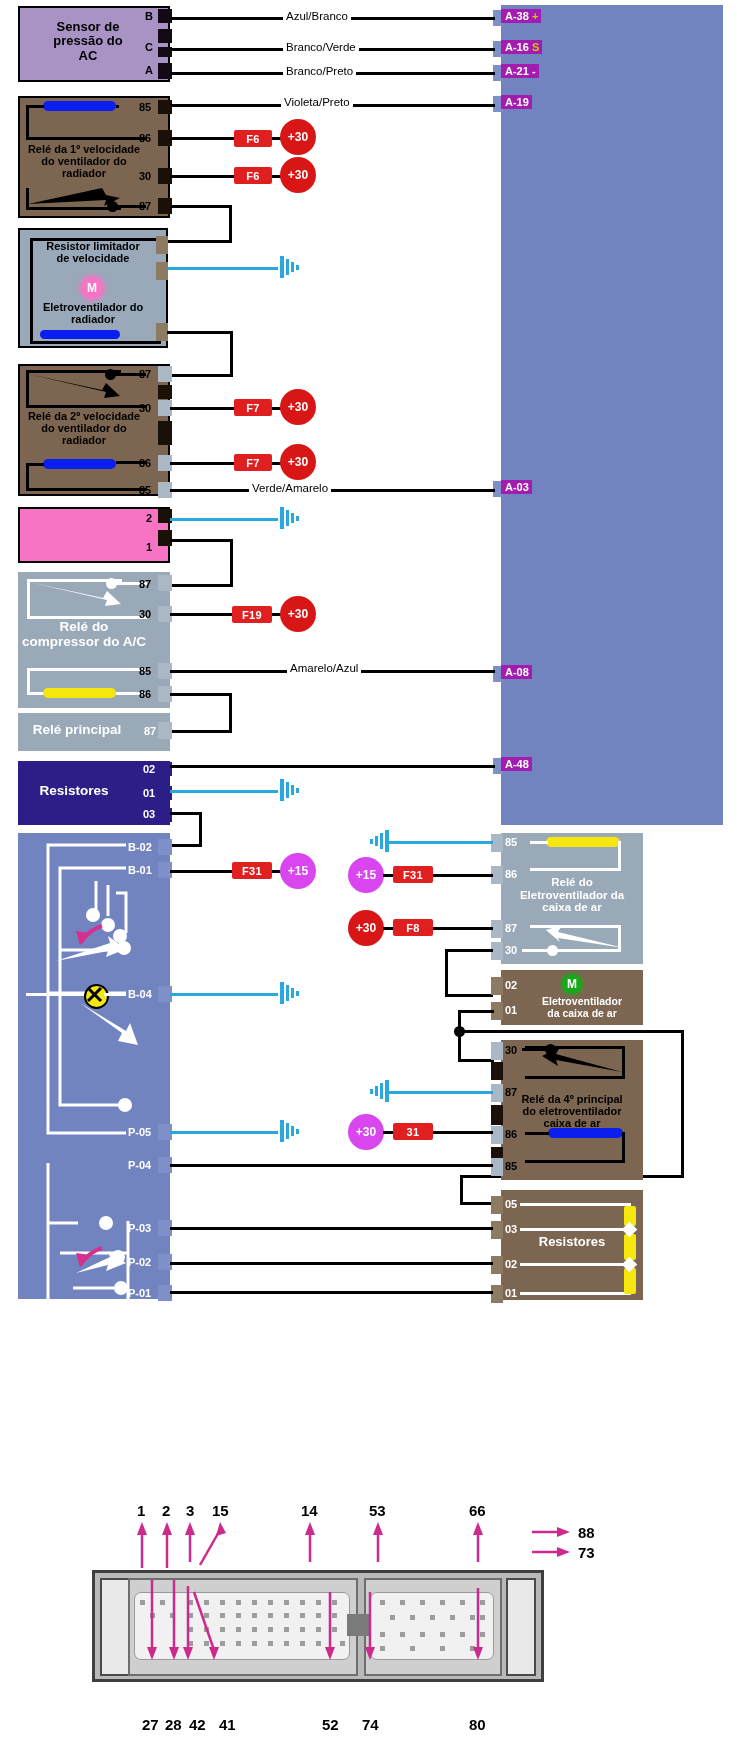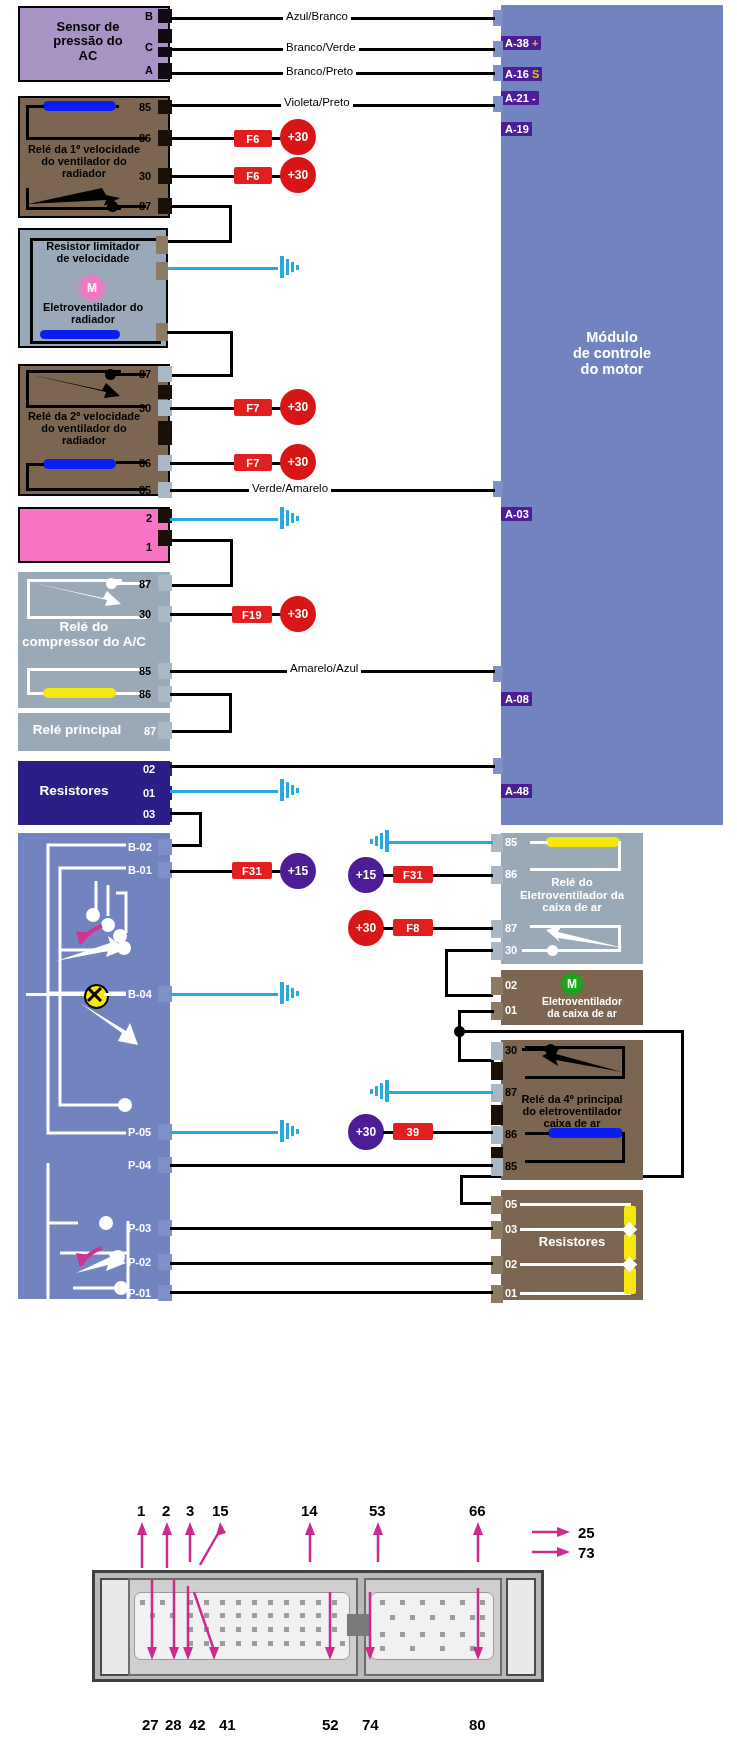--- a/index.html
+++ b/index.html
@@ -42,28 +42,28 @@
   .cap{position:absolute;font-weight:bold;text-align:center;line-height:1.1;white-space:pre-line;}
   .cap-blk{color:#000;}
   .cap-wht{color:#fff;}
 
   
   .fuse{position:absolute;background:#e02020;border-radius:2px;color:#fff;font-weight:bold;
         font-size:11px;display:flex;align-items:center;justify-content:center;letter-spacing:.3px;}
   .node{position:absolute;border-radius:50%;color:#fff;font-weight:bold;font-size:12px;
         display:flex;align-items:center;justify-content:center;}
   .node-red{background:#d81616;}
-  .node-org{background:#4c1d95;}
+  .node-org{background:#d946ef;}
 
   
   .wlabel{position:absolute;background:#fff;font-size:11.5px;color:#000;padding:0 3px;white-space:nowrap;}
 
   
-  .mpin{position:absolute;background:#4c1d95;color:#fff;font-weight:bold;font-size:11px;
-        padding:1px 3px 1px 4px;white-space:nowrap;margin-top:27px;}
+  .mpin{position:absolute;background:#a21caf;color:#fff;font-weight:bold;font-size:11px;
+        padding:1px 3px 1px 4px;white-space:nowrap;}
   .mpin .sym{font-size:11px;}
 
   
   .gnd{position:absolute;}
 
   
   .bar{position:absolute;border-radius:5px;}
   .bar-blue{background:#0a1ef0;}
   .bar-yellow{background:#f5e70d;}
 
@@ -93,23 +93,20 @@
   .conn-face{position:absolute;background:#f1f1f1;border:1px solid #9a9a9a;border-radius:7px;}
   .cnum{position:absolute;font-weight:bold;font-size:15px;color:#000;}
   .bracketL,.bracketR{position:absolute;background:#e9e9e9;border:2px solid #4a4a4a;}
 </style>
 </head>
 <body>
 
 <div id="page">
 
   <div class="box c-module" style="left:501px;top:5px;width:222px;height:820px;"></div>
-  <div class="cap cap-wht" style="left:501px;top:330px;width:222px;font-size:14.5px;">Módulo
-de controle
-do motor</div>
 
   <div class="tab tab-blue" style="left:493px;top:10px;width:10px;height:16px;"></div>
   <div class="mpin" style="left:501px;top:9px;">
     <span>A-38</span>
     <span class="sym" style="color:#d4c40a;">+</span>
   </div>
   <div class="tab tab-blue" style="left:493px;top:41px;width:10px;height:16px;"></div>
   <div class="mpin" style="left:501px;top:40px;">
     <span>A-16</span>
     <span class="sym" style="color:#d4c40a;">S</span>
@@ -527,21 +524,21 @@
   <div class="wire wire-h cyan" style="left:385px;top:1091px;width:108px;"></div>
   <svg class="gnd" style="left:367px;top:1080px;" width="24" height="24">
     <rect x="18" y="0" width="4" height="22" fill="#29a8dd"></rect>
     <rect x="13" y="3" width="3" height="16" fill="#29a8dd"></rect>
     <rect x="8" y="6" width="3" height="10" fill="#29a8dd"></rect>
     <rect x="3" y="9" width="3" height="5" fill="#29a8dd"></rect>
   </svg>
 
   <div class="node node-org" style="left:348px;top:1114px;width:36px;height:36px;">+30</div>
   <div class="wire wire-h" style="left:383px;top:1131px;width:10px;"></div>
-  <div class="fuse" style="left:393px;top:1123px;width:40px;height:17px;">39</div>
+  <div class="fuse" style="left:393px;top:1123px;width:40px;height:17px;">31</div>
   <div class="wire wire-h" style="left:433px;top:1131px;width:60px;"></div>
 
   <div class="wire wire-h" style="left:170px;top:1164px;width:323px;"></div>
 
   <div class="box c-brown" style="left:501px;top:1190px;width:142px;height:110px;"></div>
   <div class="cap cap-wht" style="left:501px;top:1235px;width:142px;font-size:13px;">Resistores</div>
   <div class="sw white-l" style="left:520px;top:1203px;width:110px;height:3px;"></div>
   <div class="sw white-l" style="left:520px;top:1228px;width:110px;height:3px;"></div>
   <div class="sw white-l" style="left:520px;top:1263px;width:110px;height:3px;"></div>
   <div class="sw white-l" style="left:520px;top:1292px;width:110px;height:3px;"></div>
@@ -699,16 +696,16 @@
   <div class="cnum" style="left:469px;top:1502px;">66</div>
 
   <div class="cnum" style="left:142px;top:1716px;">27</div>
   <div class="cnum" style="left:165px;top:1716px;">28</div>
   <div class="cnum" style="left:189px;top:1716px;">42</div>
   <div class="cnum" style="left:219px;top:1716px;">41</div>
   <div class="cnum" style="left:322px;top:1716px;">52</div>
   <div class="cnum" style="left:362px;top:1716px;">74</div>
   <div class="cnum" style="left:469px;top:1716px;">80</div>
 
-  <div class="cnum" style="left:578px;top:1524px;">25</div>
+  <div class="cnum" style="left:578px;top:1524px;">88</div>
   <div class="cnum" style="left:578px;top:1544px;">73</div>
 
 </div>
 
 </body></html>

